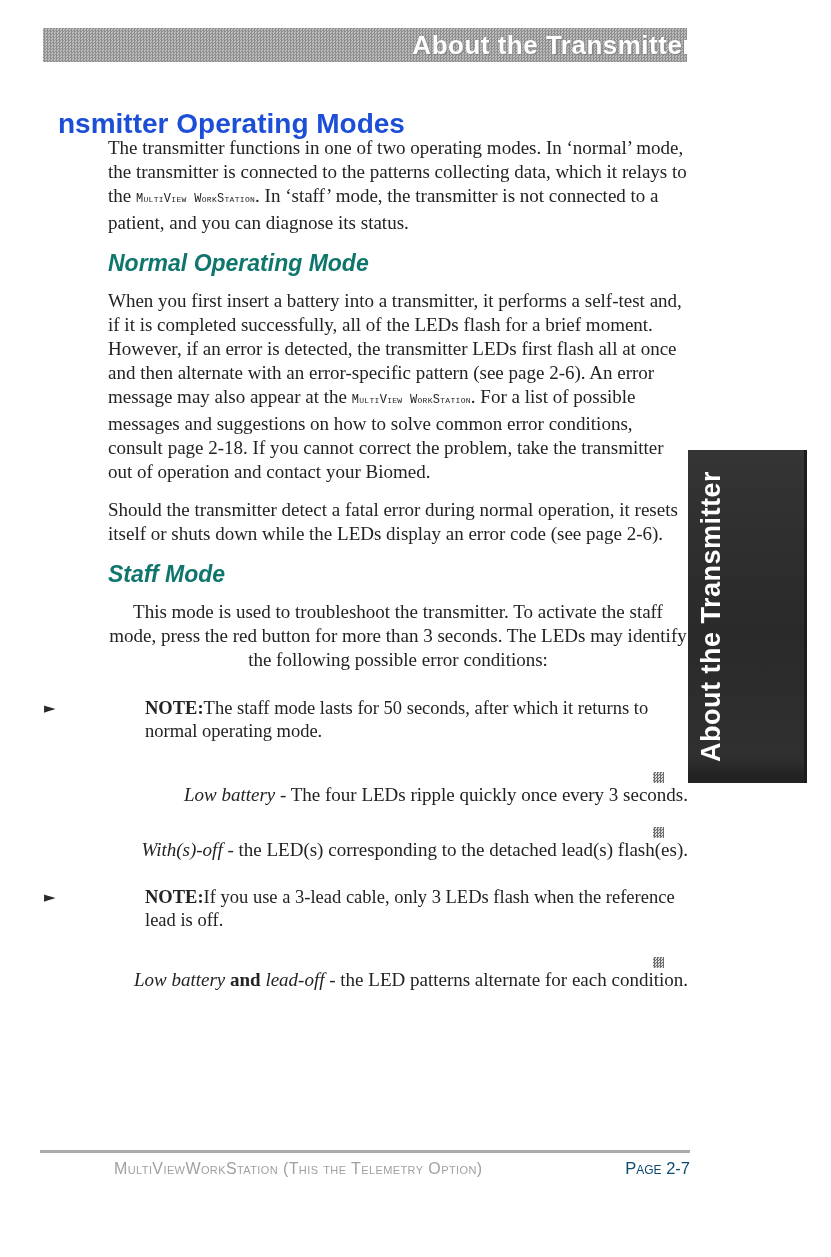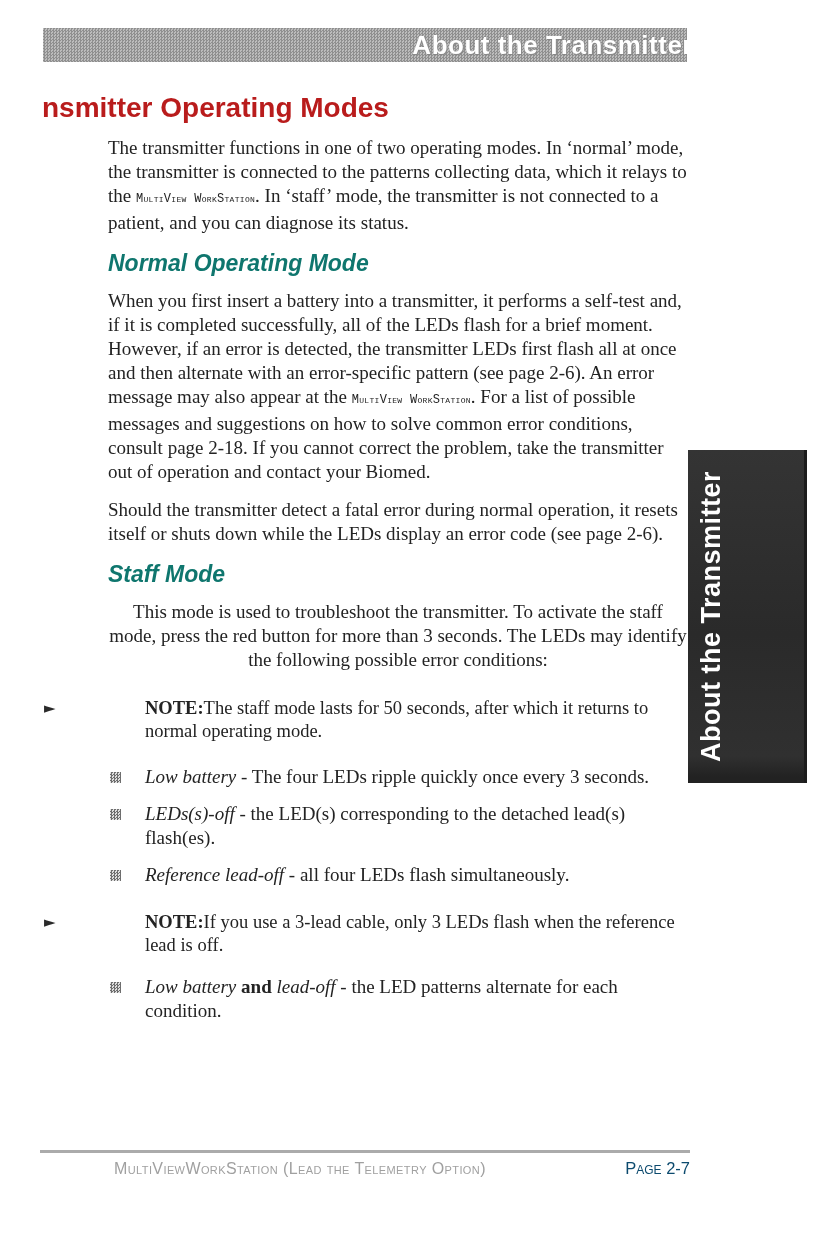--- a/index.html
+++ b/index.html
@@ -32,25 +32,25 @@
     text-shadow: 0 0 1px #7a7a7a, 1px 1px 0 #8a8a8a;
     white-space: nowrap;
     margin-right: -6px;
     letter-spacing: 0.5px;
   }
 
   
   .h1 {
     position: absolute;
     left: 42px; top: 92px;
-    margin: 0;
+    margin: 16px;
     font-family: "Liberation Sans", sans-serif;
     font-weight: bold;
     font-size: 28px;
-    color: #b91c1c;
+    color: #1d4ed8;
     white-space: nowrap;
   }
 
   
   .content {
     position: absolute;
     left: 108px; top: 136px;
     width: 580px;
     font-size: 19px;
     line-height: 24px;
@@ -93,22 +93,23 @@
   .note-label { font-weight: bold; }
 
   
   ul.bullets {
     list-style: none;
     margin: 22px 0 0 0;
     padding: 0;
   }
   ul.bullets li {
     display: flex;
-    align-items: flex-start;
+    align-items: flex-end;
     margin: 12px 0 13px 0;
+    flex-direction: column;
   }
   .sq {
     flex: 0 0 auto;
     width: 11px; height: 11px;
     margin: 7px 24px 0 2px;
     background: repeating-conic-gradient(#6e6e6e 0% 25%, #dedede 0% 50%) 0 0 / 3px 3px;
   }
   .bullet-text { flex: 1 1 auto; }
   .bullet-text em { font-style: italic; }
   .bullet-text .bi { font-weight: bold; }
@@ -191,25 +192,21 @@
       <span class="note-label">NOTE:</span><span>The staff mode lasts for 50 seconds, after which it returns to normal operating mode.</span>
     </div>
 
     <ul class="bullets">
       <li>
         <span class="sq"></span>
         <span class="bullet-text"><em>Low battery</em><span class="bi"></span><em></em><span> - The four LEDs ripple quickly once every 3 seconds.</span></span>
       </li>
       <li>
         <span class="sq"></span>
-        <span class="bullet-text"><em>LEDs(s)-off</em><span class="bi"></span><em></em><span> - the LED(s) corresponding to the detached lead(s) flash(es).</span></span>
-      </li>
-      <li>
-        <span class="sq"></span>
-        <span class="bullet-text"><em>Reference lead-off</em><span class="bi"></span><em></em><span> - all four LEDs flash simultaneously.</span></span>
+        <span class="bullet-text"><em>With(s)-off</em><span class="bi"></span><em></em><span> - the LED(s) corresponding to the detached lead(s) flash(es).</span></span>
       </li>
     </ul>
 
     <div class="note" style="margin-top:24px;">
       <span class="pointer">►</span>
       <span class="note-label">NOTE:</span><span>If you use a 3-lead cable, only 3 LEDs flash when the reference lead is off.</span>
     </div>
 
     <ul class="bullets" style="margin-top:18px;">
       <li>
@@ -218,17 +215,17 @@
       </li>
     </ul>
 
   </div>
 
   <div class="side-tab">
     <span class="side-tab-label">About the Transmitter</span>
   </div>
 
   <div class="footer">
-    <span class="footer-left">MultiViewWorkStation (Lead the Telemetry Option)</span>
+    <span class="footer-left">MultiViewWorkStation (This the Telemetry Option)</span>
     <span class="footer-right">Page 2-7</span>
   </div>
 
 </div>
 
 </body></html>

